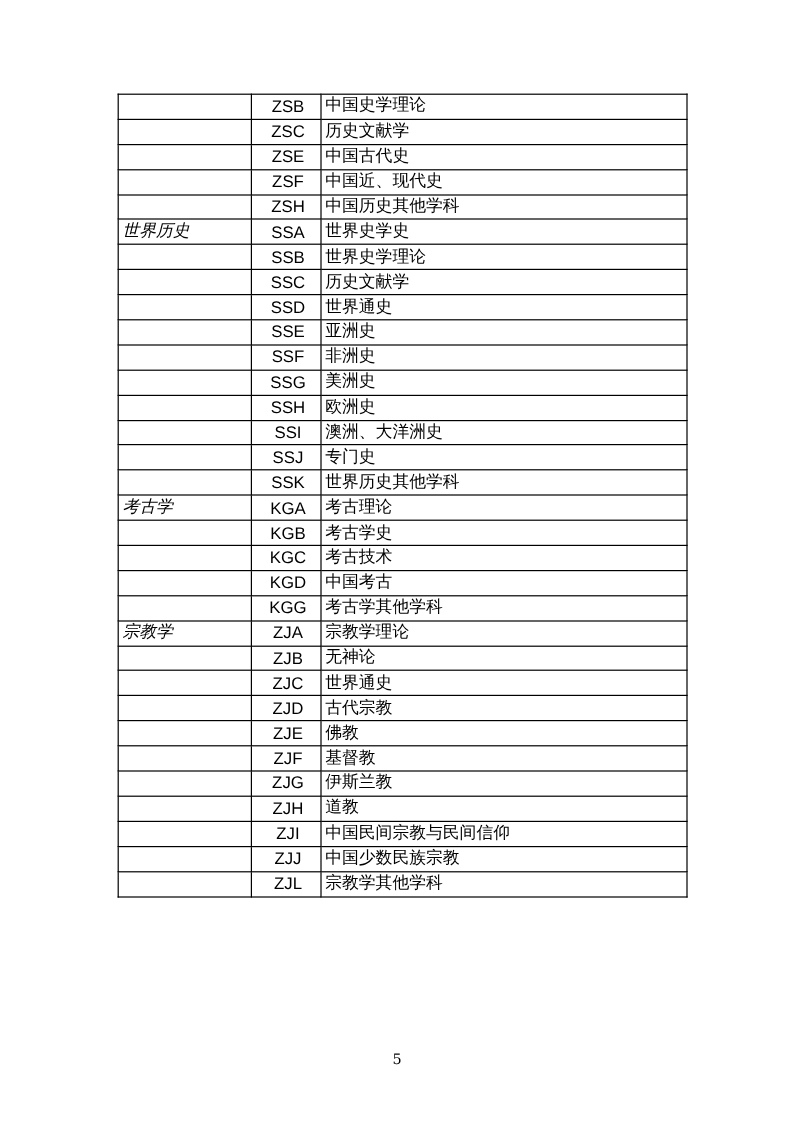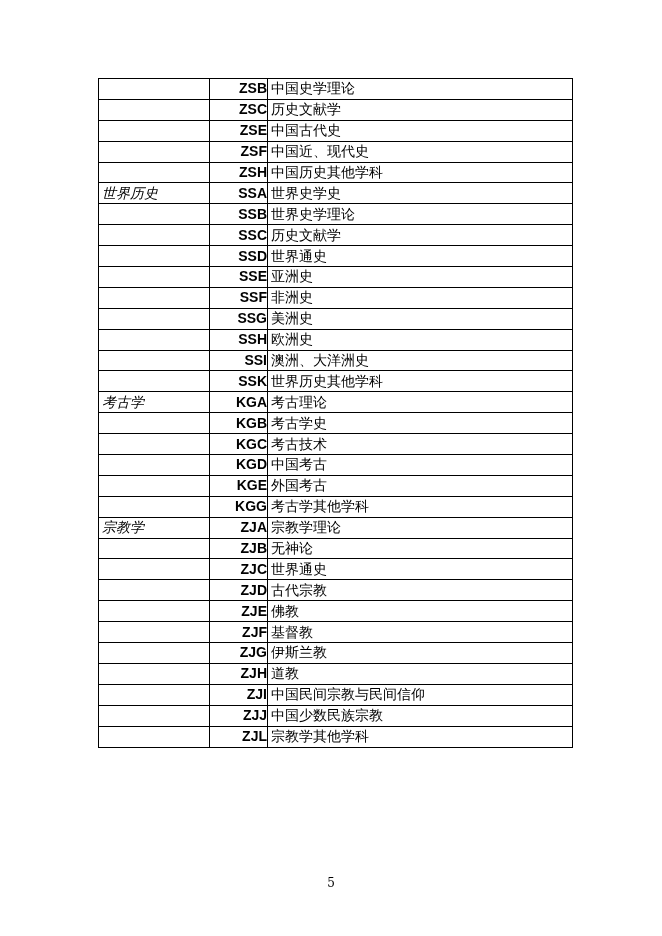--- a/index.html
+++ b/index.html
@@ -9,23 +9,23 @@
   table.subjects {
     position: absolute; left: 98px; top: 78px; width: 475px;
     border-collapse: collapse; table-layout: fixed;
   }
   table.subjects td {
     border: 1px solid #000; height: 19.9px; padding: 0 0 0 3px;
     font-size: 14px; line-height: 19px; white-space: nowrap; overflow: hidden;
     vertical-align: middle;
   }
   td.c1 { width: 107px; font-style: italic; }
-  td.c2 { width: 54px; text-align: right; padding-left: 0;
+  td.c2 { width: 54px; text-align: center; padding-left: 0;
           font-family: "Liberation Sans Narrow", "Liberation Sans", sans-serif;
-          font-size: 13px; letter-spacing: 0px; font-weight: bold; }
+          font-size: 13px; letter-spacing: 0px; }
   td.c3 { }
   .pageno { position: absolute; left: 0; width: 662px; top: 876px; text-align: center;
             font-size: 12px; font-family: "DejaVu Serif", serif; }
 </style>
 </head>
 <body>
 
 <div class="page">
   <table class="subjects">
     <tbody id="tbody">
@@ -94,20 +94,25 @@
           <td class="c2">SSH</td>
           <td class="c3">欧洲史</td>
         </tr>
         <tr>
           <td class="c1"></td>
           <td class="c2">SSI</td>
           <td class="c3">澳洲、大洋洲史</td>
         </tr>
         <tr>
           <td class="c1"></td>
+          <td class="c2">SSJ</td>
+          <td class="c3">专门史</td>
+        </tr>
+        <tr>
+          <td class="c1"></td>
           <td class="c2">SSK</td>
           <td class="c3">世界历史其他学科</td>
         </tr>
         <tr>
           <td class="c1">考古学</td>
           <td class="c2">KGA</td>
           <td class="c3">考古理论</td>
         </tr>
         <tr>
           <td class="c1"></td>
@@ -116,25 +121,20 @@
         </tr>
         <tr>
           <td class="c1"></td>
           <td class="c2">KGC</td>
           <td class="c3">考古技术</td>
         </tr>
         <tr>
           <td class="c1"></td>
           <td class="c2">KGD</td>
           <td class="c3">中国考古</td>
-        </tr>
-        <tr>
-          <td class="c1"></td>
-          <td class="c2">KGE</td>
-          <td class="c3">外国考古</td>
         </tr>
         <tr>
           <td class="c1"></td>
           <td class="c2">KGG</td>
           <td class="c3">考古学其他学科</td>
         </tr>
         <tr>
           <td class="c1">宗教学</td>
           <td class="c2">ZJA</td>
           <td class="c3">宗教学理论</td>

